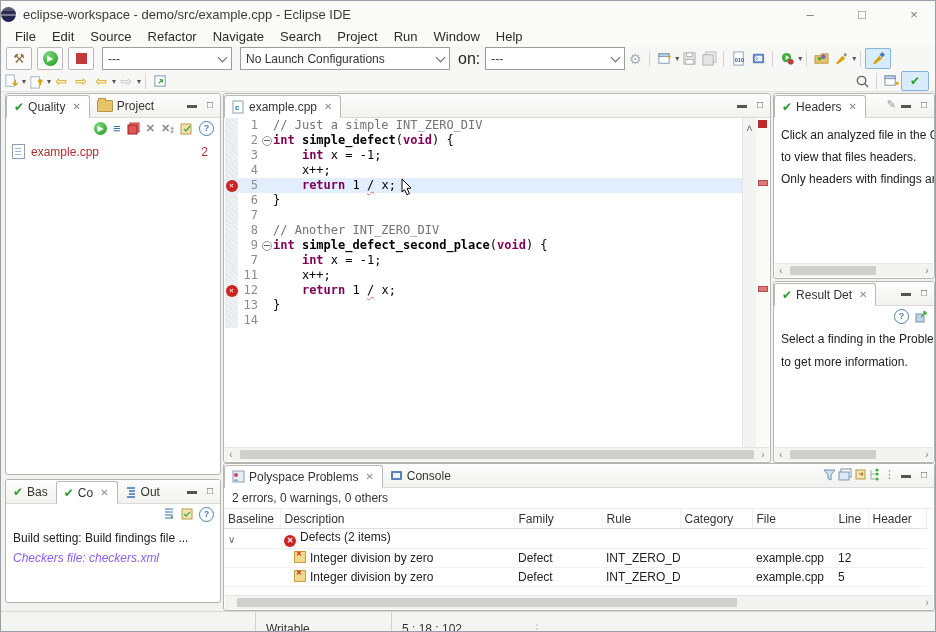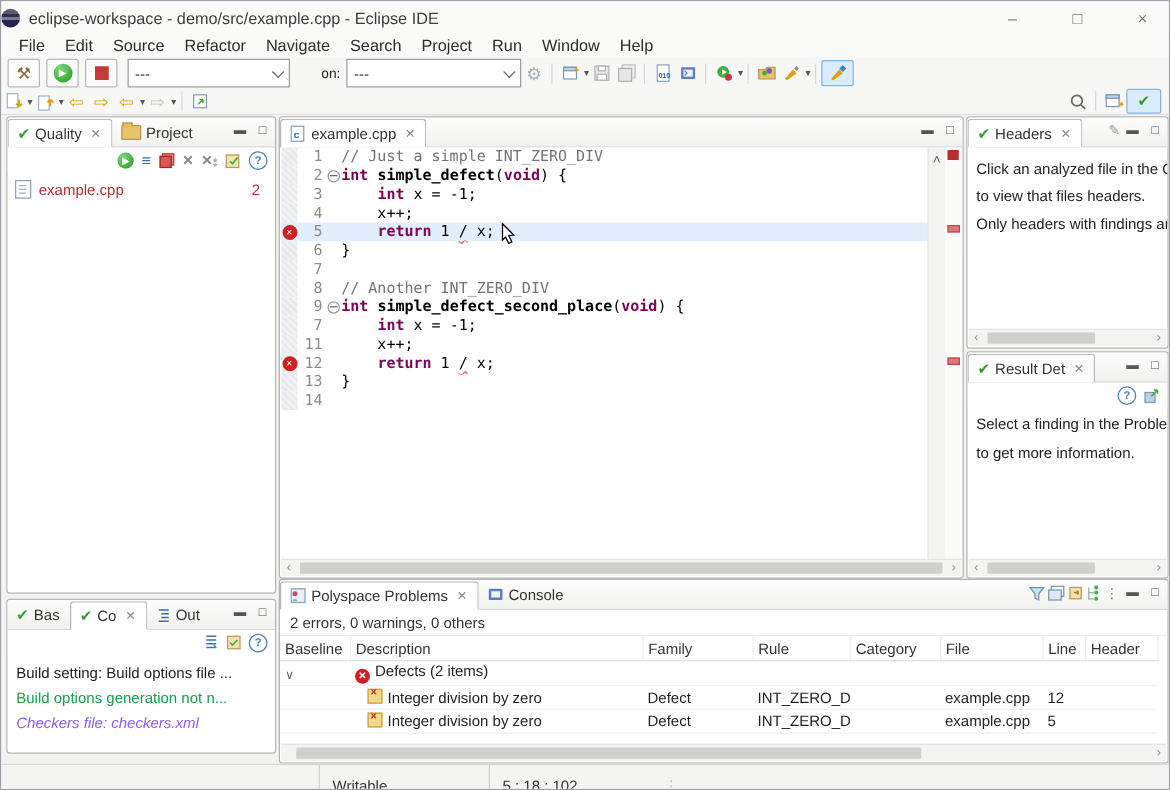--- a/index.html
+++ b/index.html
@@ -125,21 +125,25 @@
     <span class="tbtn">
         <span class="play-orb">▶</span>
       </span>
     <span class="tbtn">
         <span class="stop-sq"></span>
       </span>
     <span class="combo" style="width:118px;margin-left:8px;">
       <span>---</span>
         <span class="chev"></span>
     </span>
-    <span style="font-size:11px;margin-left:25px;">on:</span>
+    <span class="combo" style="width:198px;margin-left:8px;">
+      <span>No Launch Configurations</span>
+        <span class="chev"></span>
+    </span>
+    <span style="font-size:16px;margin-left:8px;">on:</span>
     <span class="combo" style="width:128px;margin-left:5px;">
       <span>---</span>
         <span class="chev"></span>
     </span>
     <span class="ic flat" style="color:#a8b0b8;font-size:14px;">⚙</span>
     <span class="sep"></span>
     <span class="ic flat">
       <svg class="svg14" viewBox="0 0 16 16">
           <rect x="2" y="3" width="11" height="10" fill="#fff" stroke="#7d95ad"></rect>
           <rect x="2" y="3" width="11" height="3" fill="#bcd2e8" stroke="#7d95ad"></rect>
@@ -523,22 +527,21 @@
         </span>
       <span class="ic">
           <svg width="12" height="12" viewBox="0 0 12 12">
             <rect x="1" y="1" width="10" height="10" fill="#f3e3b3" stroke="#b79a4a"></rect>
             <path d="M3 6l2 2 4-4" stroke="#3fae3f" stroke-width="1.3" fill="none"></path>
           </svg>
         </span>
       <span class="helpq">?</span>
     </div>
     <div id="output-msgs" style="padding-top:4px;line-height:20px;">
-        <div class="msg" style="color:#222222;">Build setting: Build options file ...</div>
-        <div class="msg" style="color:#11a24a;">Build options generation not n...</div>
+        <div class="msg" style="color:#222222;">Build setting: Build findings file ...</div>
         <div class="msg" style="color:#8b5cf6;font-style:italic;">Checkers file: checkers.xml</div>
       </div>
   </div>
 
   <div class="panel" style="left:222px;top:462px;width:710px;height:146px;">
     <div class="tabbar">
       <span class="tab active">
         <span class="ic">
             <svg width="13" height="13" viewBox="0 0 13 13">
               <rect x="1" y="1" width="11" height="11" fill="#e9eef5" stroke="#8ba0b5"></rect>

